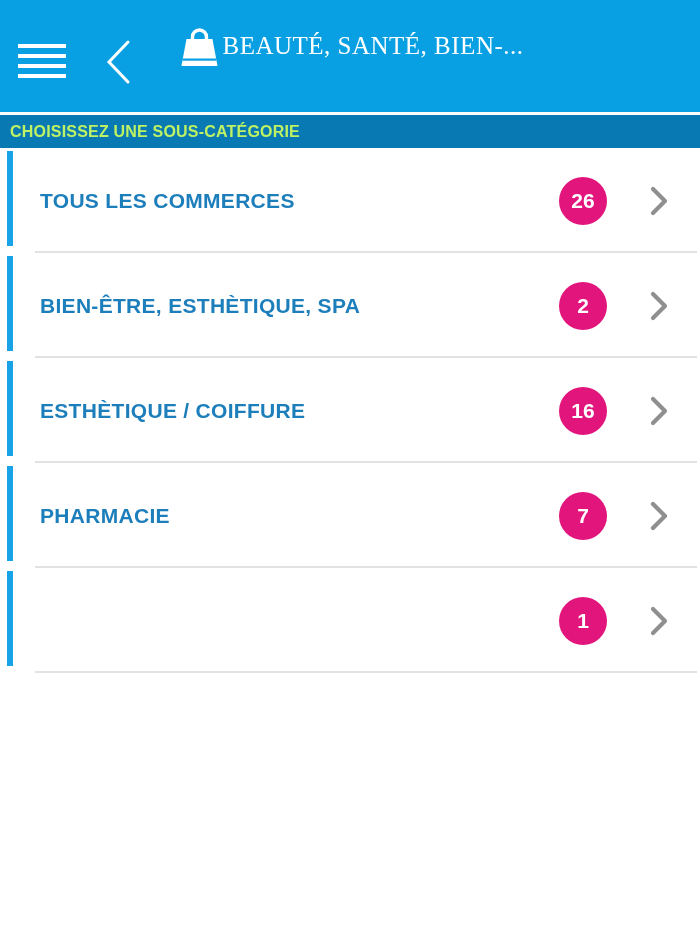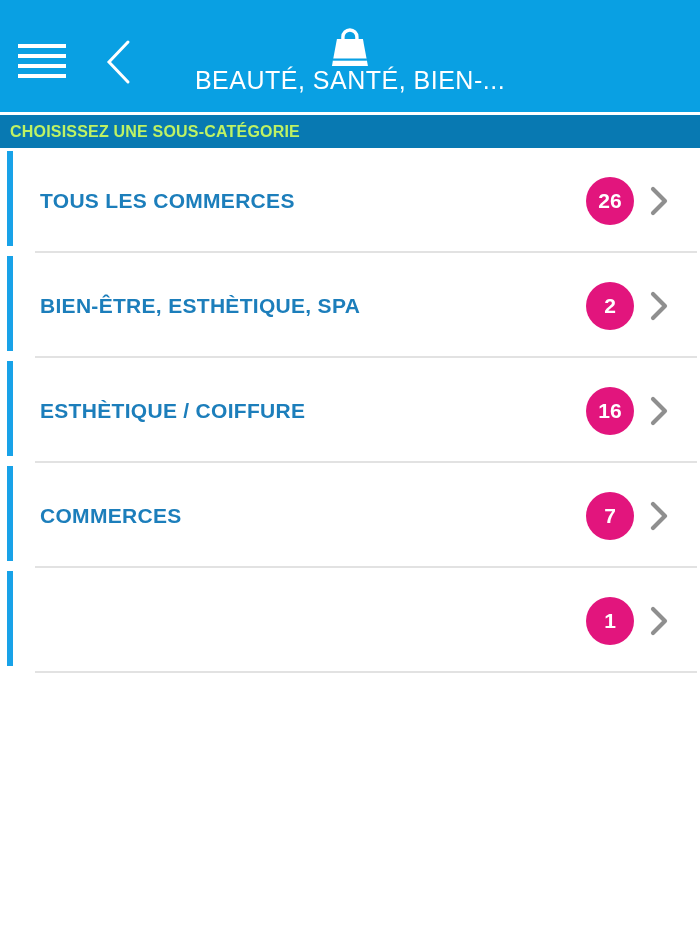--- a/index.html
+++ b/index.html
@@ -27,21 +27,21 @@
     display:flex;flex-direction:column;justify-content:space-between;
     background:none;border:none;padding:0;cursor:pointer;
   }
   .menu-btn .bar{display:block;height:4px;width:100%;background:var(--header_fg);}
   .back-btn{
     position:absolute;left:103px;top:39px;width:30px;height:48px;
     background:none;border:none;padding:0;cursor:pointer;color:var(--header_fg);
   }
   .header-center{
     position:absolute;left:50%;top:25px;transform:translateX(-50%);
-    display:flex;flex-direction:column;align-items:center;
+    display:flex;flex-direction:row;align-items:center;font-family:Liberation Serif, serif;
   }
   .bag{display:flex;color:var(--header_fg);}
   .bag .slit{fill:var(--header_bg);}
   .title{
     margin:0;font-size:25px;font-weight:400;color:var(--header_fg);
     letter-spacing:0.5px;white-space:nowrap;line-height:1.1;
   }
   .header-divider{height:3px;background:#fff;}
 
   
@@ -58,21 +58,21 @@
     content:"";position:absolute;left:35px;right:3px;bottom:0;height:2px;
     background:var(--separator);
   }
   .accent{position:absolute;left:7px;top:3px;width:6px;height:95px;background:var(--accent_bar);}
   .label{
     position:absolute;left:40px;top:50%;transform:translateY(-50%);
     font-size:21px;font-weight:bold;color:var(--item_text);
     letter-spacing:0.3px;white-space:nowrap;
   }
   .badge{
-    position:absolute;left:586px;top:50%;transform:translateY(-50%);
+    position:absolute;left:559px;top:50%;transform:translateY(-50%);
     width:48px;height:48px;border-radius:50%;background:var(--badge_bg);
     color:#fff;font-size:21px;font-weight:bold;
     display:flex;align-items:center;justify-content:center;
   }
   .chev{
     position:absolute;left:649px;top:50%;transform:translateY(-50%);
     color:var(--chevron);display:flex;
   }
 </style>
 </head>
@@ -141,21 +141,21 @@
       <span class="badge">16</span>
       <span class="chev">
         <svg width="21" height="32" viewBox="0 0 21 32">
           <polyline points="4,4 16,16 4,28" fill="none" stroke="currentColor" stroke-width="4.2" stroke-linecap="round" stroke-linejoin="round"></polyline>
         </svg>
       </span>
     </div>
 
     <div class="row">
       <span class="accent"></span>
-      <span class="label">COMMERCES</span>
+      <span class="label">PHARMACIE</span>
       <span class="badge">7</span>
       <span class="chev">
         <svg width="21" height="32" viewBox="0 0 21 32">
           <polyline points="4,4 16,16 4,28" fill="none" stroke="currentColor" stroke-width="4.2" stroke-linecap="round" stroke-linejoin="round"></polyline>
         </svg>
       </span>
     </div>
 
     <div class="row">
       <span class="accent"></span>

